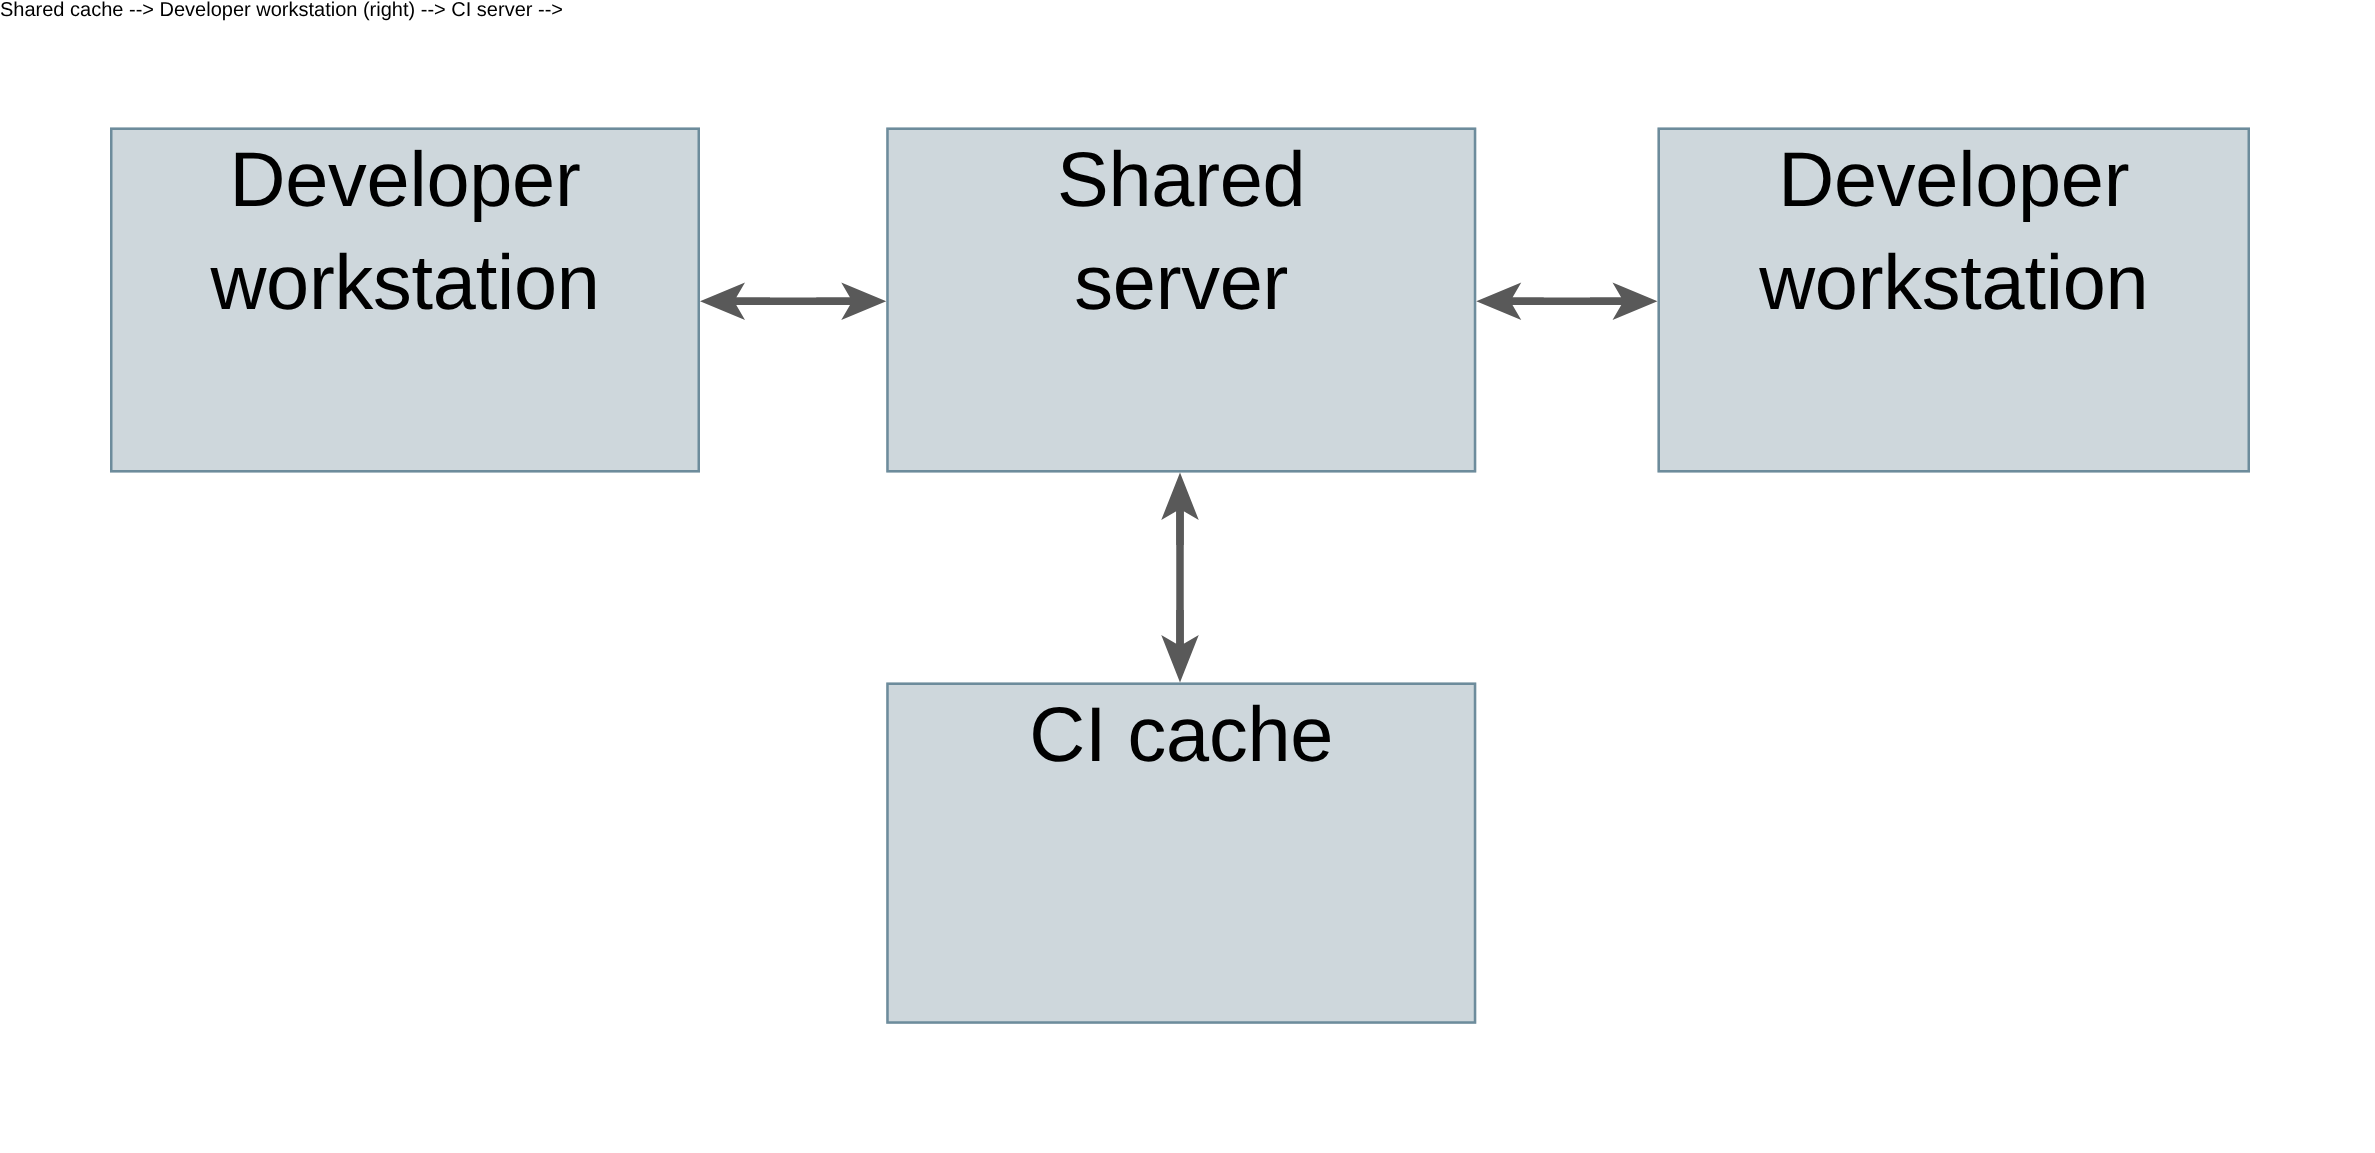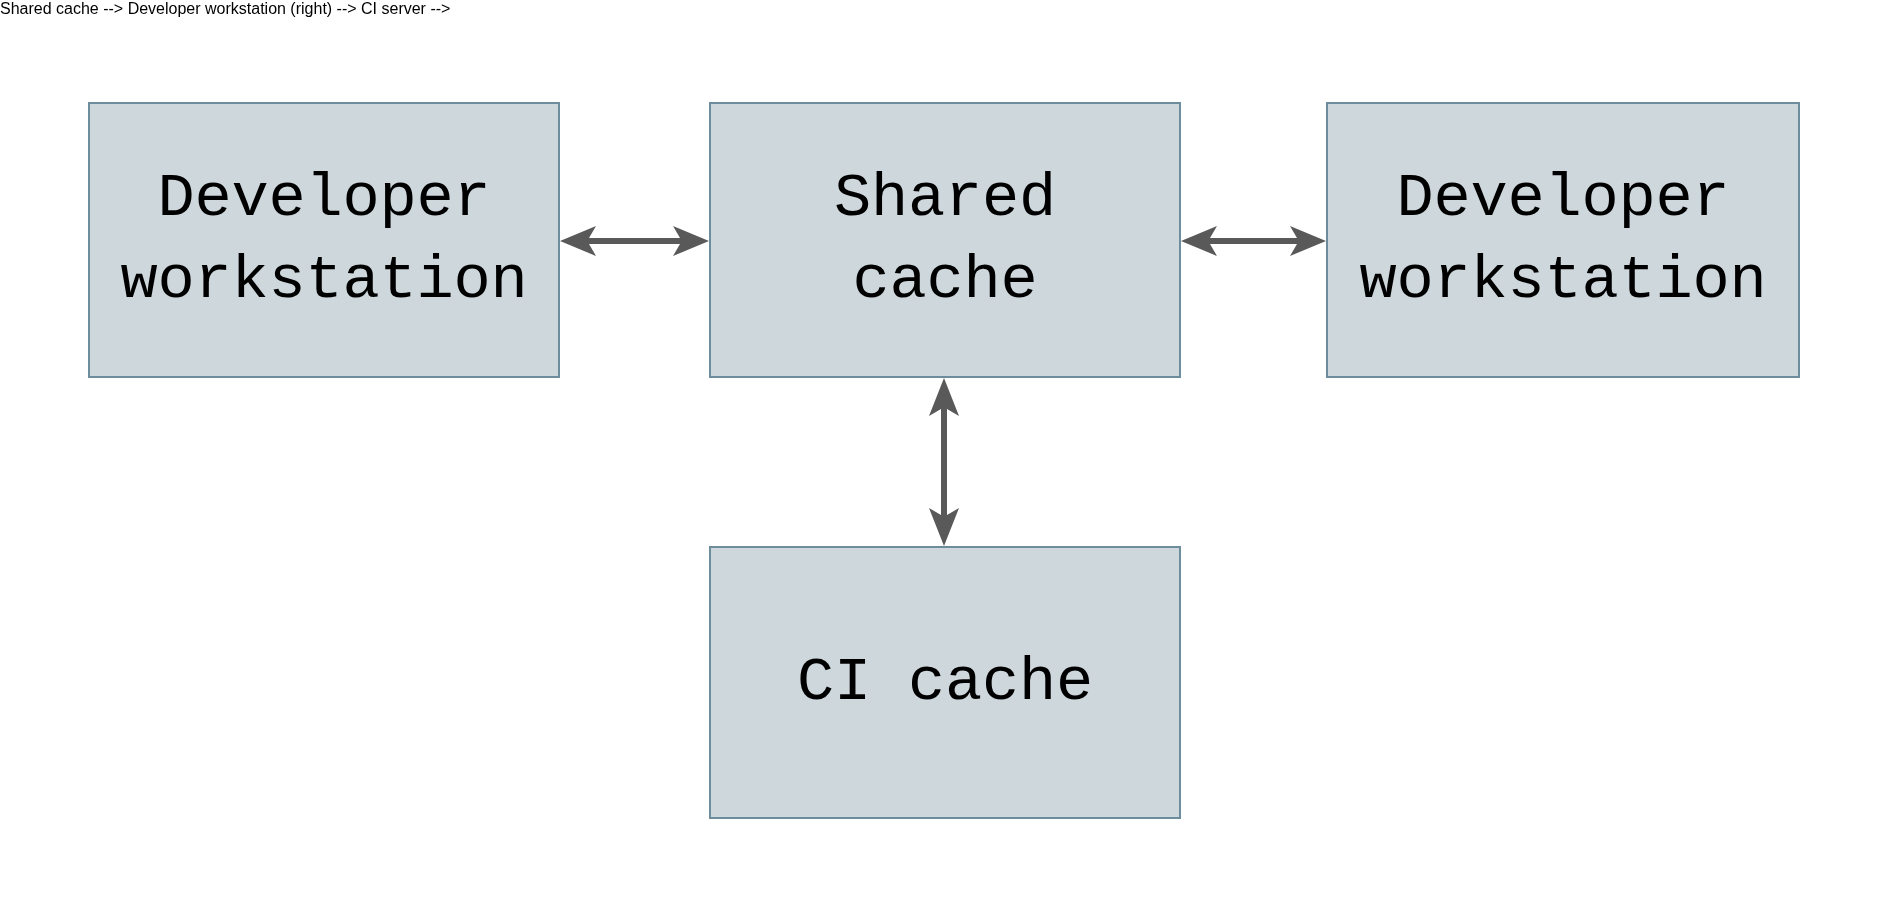--- a/index.html
+++ b/index.html
@@ -22,24 +22,22 @@
     background: #ffffff;
   }
 
   
   .node {
     position: absolute;
     box-sizing: border-box;
     background: #ced7dc;
     border: 2px solid #b91c1c;
     display: flex;
-    align-items: center;
     justify-content: center;
     text-align: center;
-    font-family: Liberation Mono, monospace;
   }
   .node-label {
     color: #000000;
     font-size: 62px;
     line-height: 1.32;
     letter-spacing: -0.2px;
     white-space: pre-line;
     font-weight: 400;
   }
 
@@ -64,21 +62,21 @@
 <div id="diagram-canvas" style="background: rgb(255, 255, 255);">
 
   
   <div class="node" id="node-dev-left" style="left: 88px; top: 102px; width: 472px; height: 276px; background: rgb(206, 215, 220); border-color: rgb(109, 140, 156);">
     <span class="node-label" style="color: rgb(0, 0, 0);">Developer
 workstation</span>
   </div>
 
   <div class="node" id="node-shared" style="left: 709px; top: 102px; width: 472px; height: 276px; background: rgb(206, 215, 220); border-color: rgb(109, 140, 156);">
     <span class="node-label" style="color: rgb(0, 0, 0);">Shared
-cache</span>
+server</span>
   </div>
 
   <div class="node" id="node-dev-right" style="left: 1326px; top: 102px; width: 474px; height: 276px; background: rgb(206, 215, 220); border-color: rgb(109, 140, 156);">
     <span class="node-label" style="color: rgb(0, 0, 0);">Developer
 workstation</span>
   </div>
 
   <div class="node" id="node-ci" style="left: 709px; top: 546px; width: 472px; height: 273px; background: rgb(206, 215, 220); border-color: rgb(109, 140, 156);">
     <span class="node-label" style="color: rgb(0, 0, 0);">CI cache</span>
   </div>

